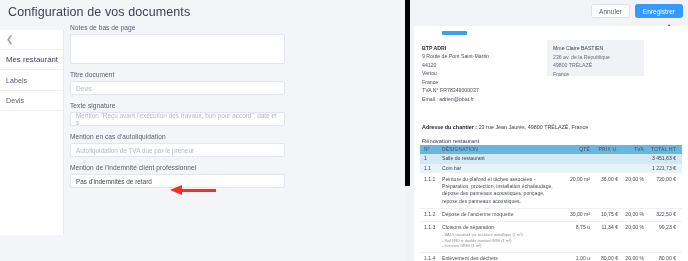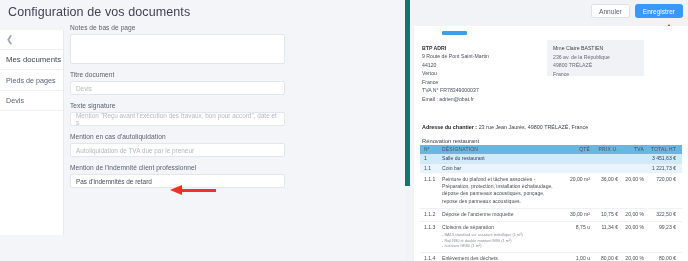--- a/index.html
+++ b/index.html
@@ -2,21 +2,21 @@
 <html><head>
 <meta charset="utf-8">
 <style>
   * { box-sizing: border-box; margin: 0; padding: 0; }
   html, body {
     width: 688px; height: 261px;
     background: #f2f3f7;
     font-family: "Liberation Sans", sans-serif;
     overflow: hidden;
   }
-  #app { position: relative; width: 688px; height: 186px; background: #0f766e; }
+  #app { position: relative; width: 688px; height: 186px; background: #000000; }
 
   
   .left-pane {
     position: absolute; left: 0; top: 0; width: 405px; height: 261px;
     background: #f4f5f9;
   }
   .page-title {
     position: absolute; left: 8px; top: 5px;
     font-size: 12.5px; color: #3f4254; font-weight: 400; letter-spacing: .1px;
   }
@@ -156,24 +156,24 @@
   <div class="left-pane">
 
     <div class="page-title">Configuration de vos documents</div>
 
     <div class="side-nav">
       <div class="collapse-row">
         <span class="chev">❮</span>
       </div>
       <div id="nav-list">
           <div class="nav-item active">
-            <span>Mes documents</span>
+            <span>Mes restaurant</span>
           </div>
           <div class="nav-item">
-            <span>Pieds de pages</span>
+            <span>Labels</span>
           </div>
           <div class="nav-item">
             <span>Devis</span>
           </div>
         </div>
     </div>
 
     <div class="form-col" id="form-col">
         <div class="fld">
           <label class="fld-label">Notes de bas de page</label>

